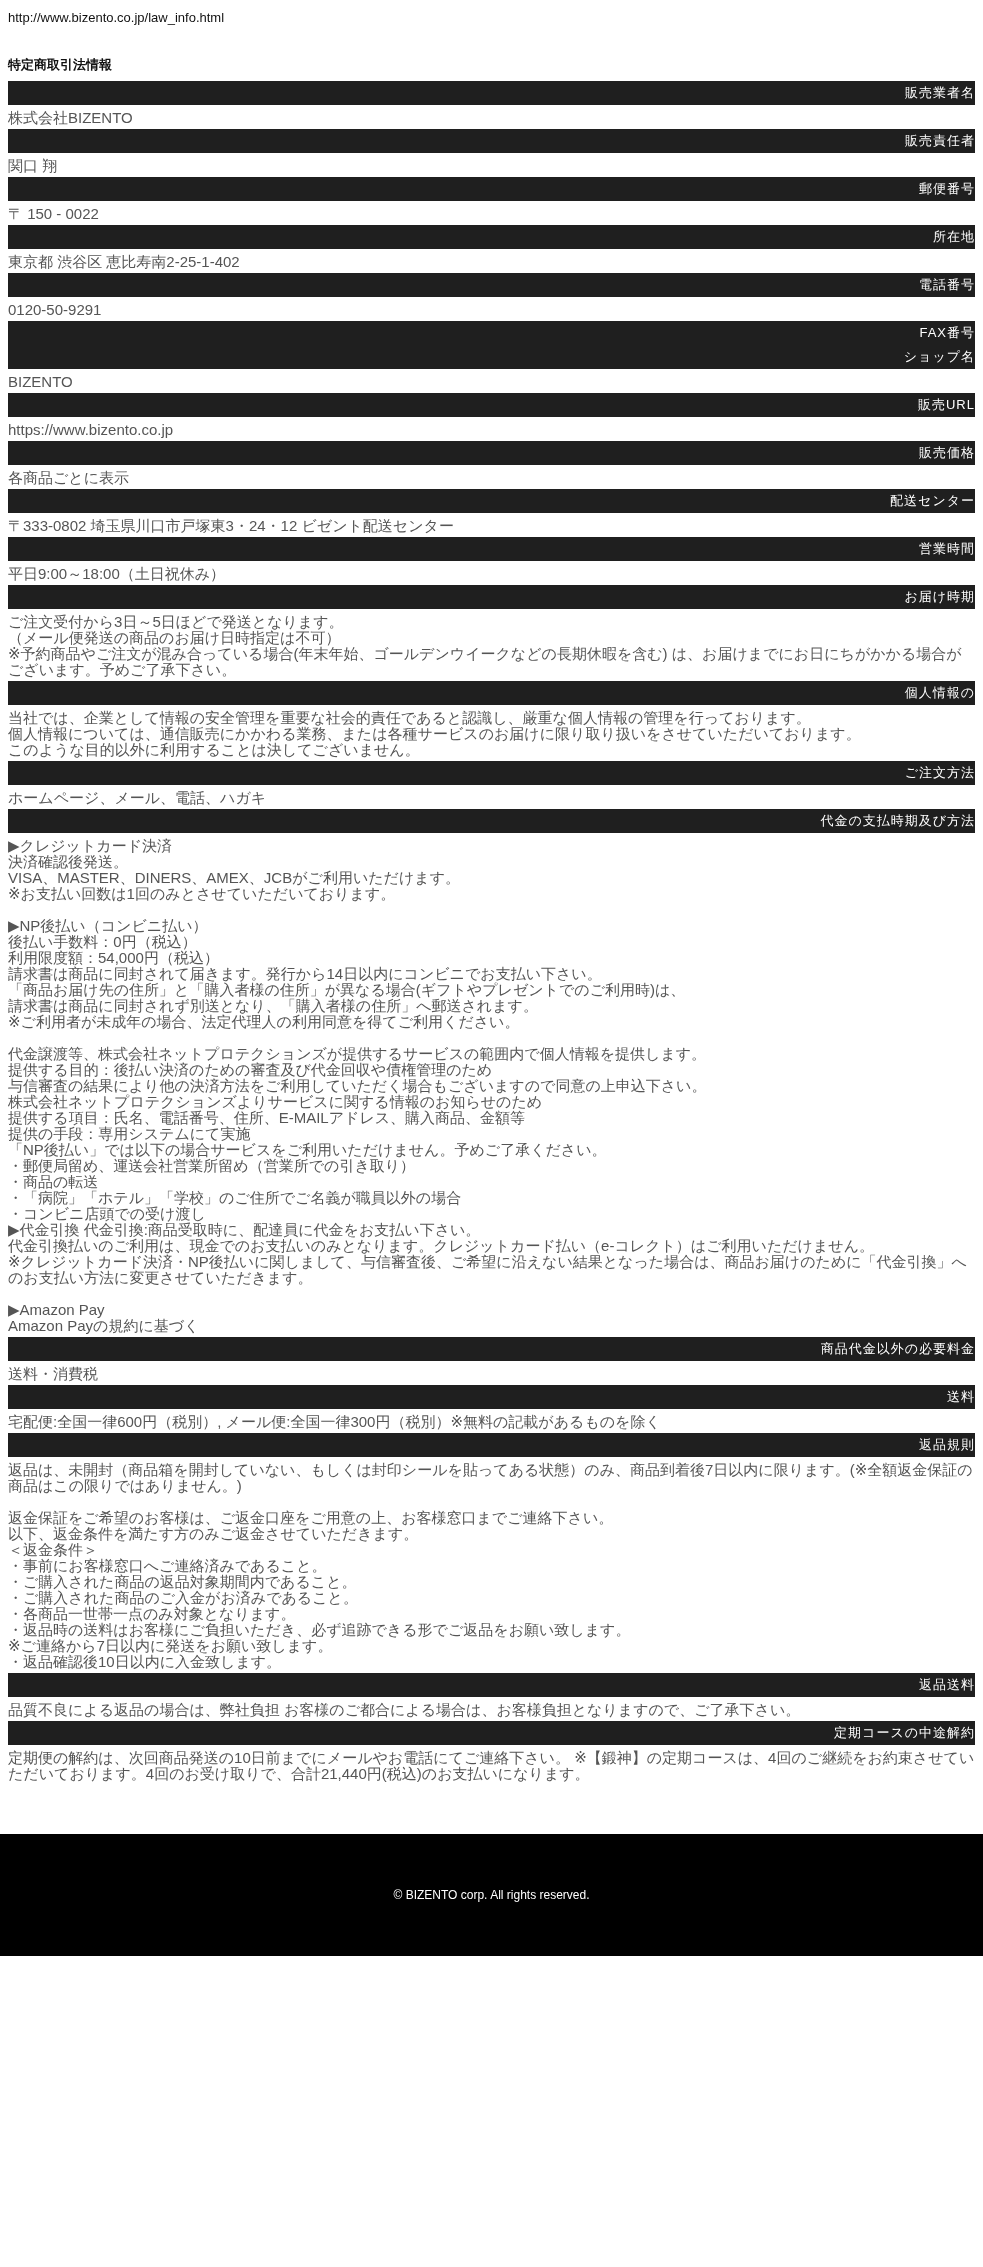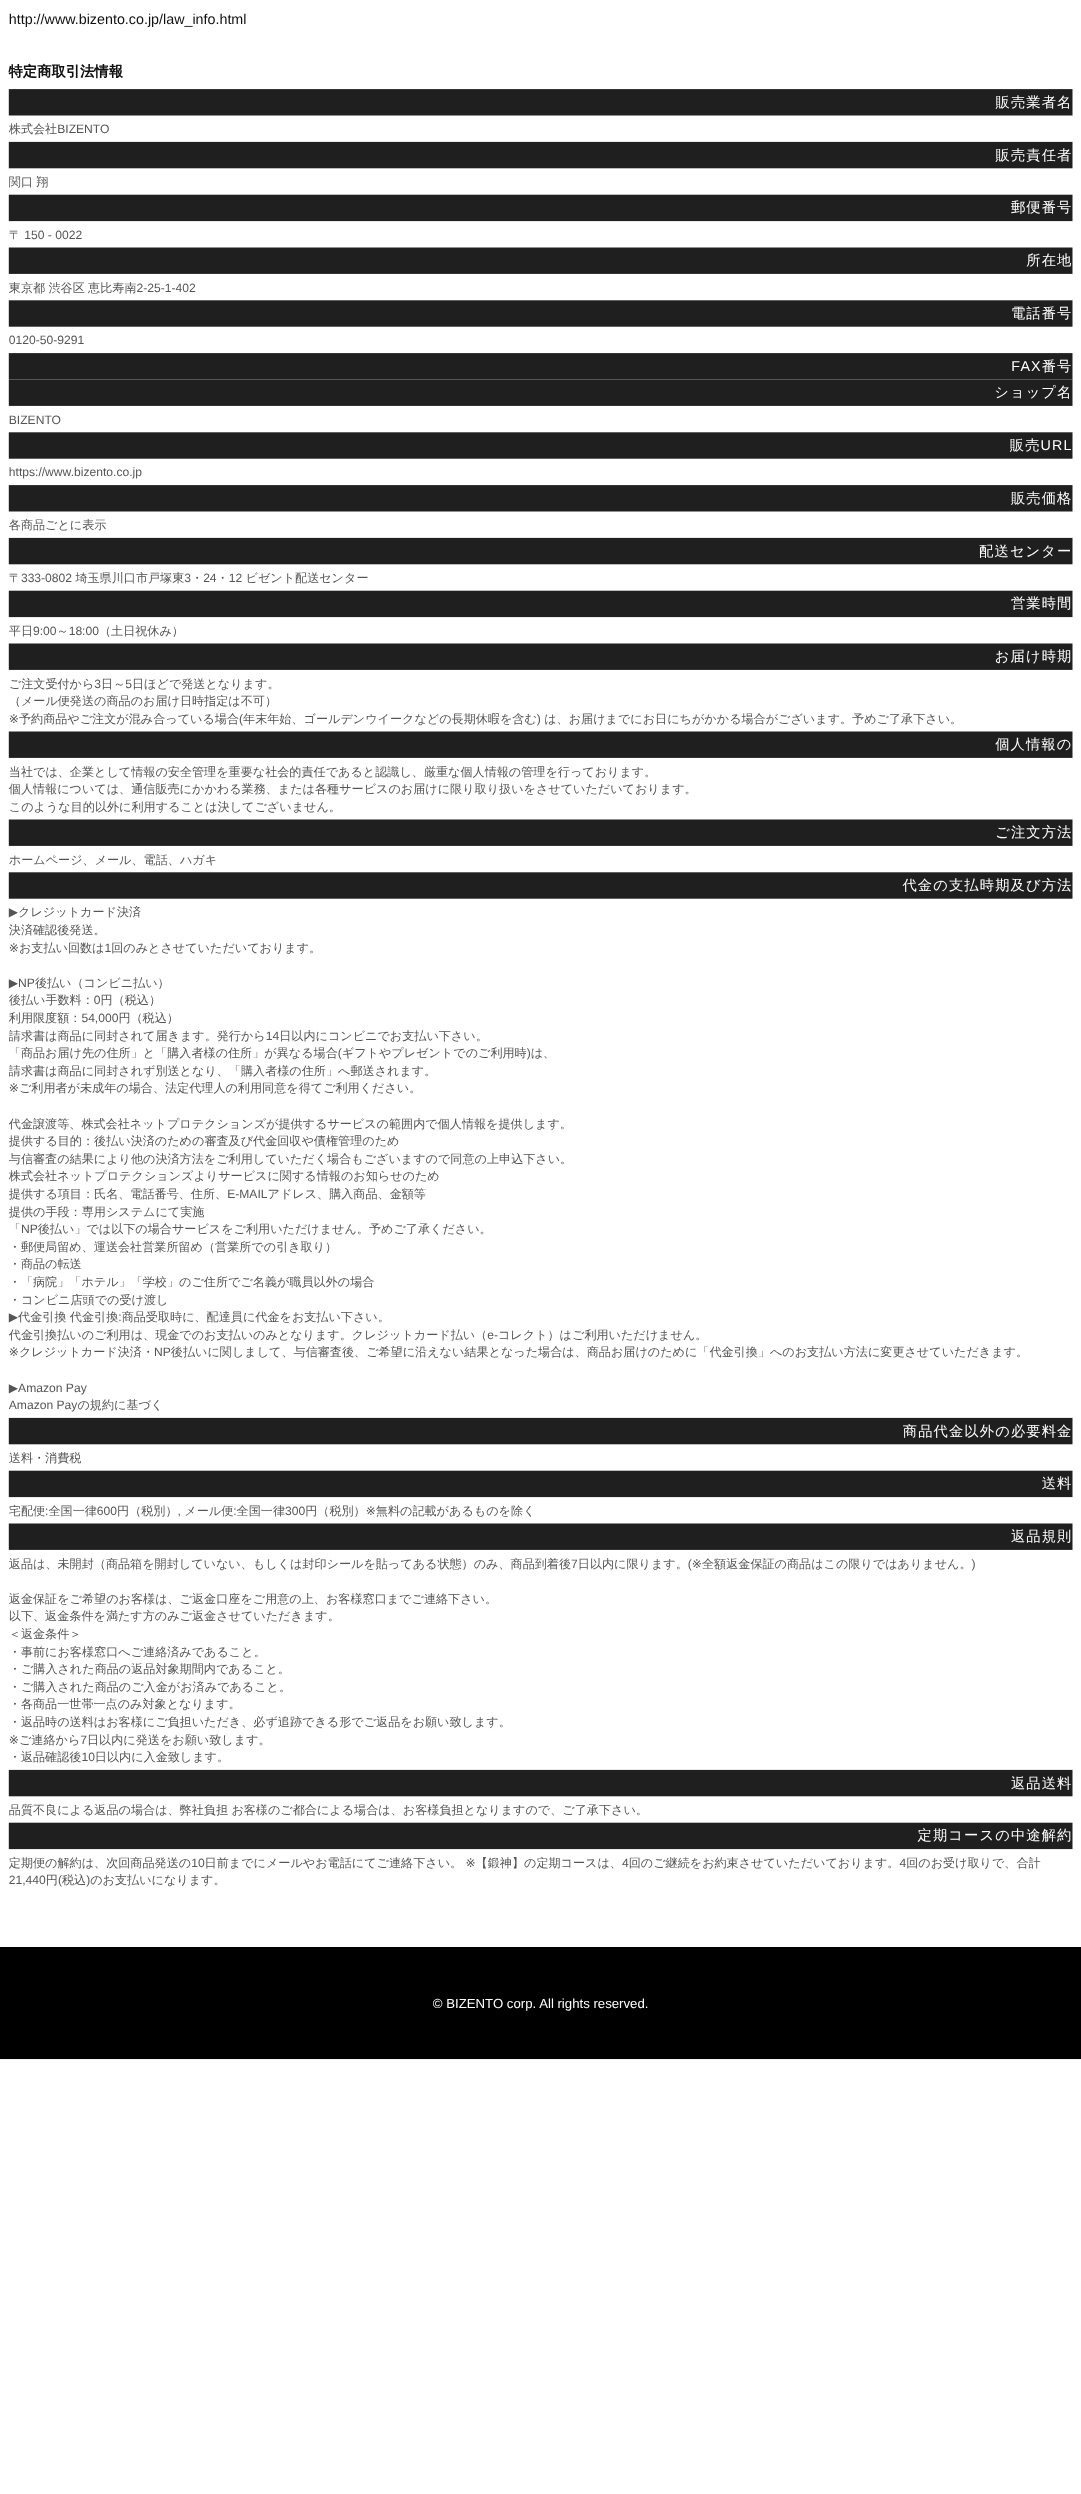--- a/index.html
+++ b/index.html
@@ -30,29 +30,29 @@
     color: var(--bar-text, #ffffff);
     text-align: right;
     font-size: 13px;
     letter-spacing: 1px;
     height: 24px;
     line-height: 24px;
   }
   .section-body {
     margin: 5px 0 3px 0;
     color: var(--body-text, #555555);
-    font-size: 11px;
+    font-size: 15px;
   }
   .line {
     line-height: 16px;
     min-height: 16px;
   }
   .footer {
     margin-top: 52px;
-    height: 102px;
+    height: 122px;
     background: var(--footer-bg, #000000);
     color: var(--footer-text, #ffffff);
     display: flex;
     align-items: center;
     justify-content: center;
     font-size: 12px;
   }
 </style>
 </head>
 <body>
@@ -115,20 +115,21 @@
         <div class="line">このような目的以外に利用することは決してございません。</div>
       </div>
       <div class="section-bar">ご注文方法</div>
       <div class="section-body">
         <div class="line">ホームページ、メール、電話、ハガキ</div>
       </div>
       <div class="section-bar">代金の支払時期及び方法</div>
       <div class="section-body">
         <div class="line">▶クレジットカード決済</div>
         <div class="line">決済確認後発送。</div>
+        <div class="line">VISA、MASTER、DINERS、AMEX、JCBがご利用いただけます。</div>
         <div class="line">※お支払い回数は1回のみとさせていただいております。</div>
         <div class="line">&nbsp;</div>
         <div class="line">▶NP後払い（コンビニ払い）</div>
         <div class="line">後払い手数料：0円（税込）</div>
         <div class="line">利用限度額：54,000円（税込）</div>
         <div class="line">請求書は商品に同封されて届きます。発行から14日以内にコンビニでお支払い下さい。</div>
         <div class="line">「商品お届け先の住所」と「購入者様の住所」が異なる場合(ギフトやプレゼントでのご利用時)は、</div>
         <div class="line">請求書は商品に同封されず別送となり、「購入者様の住所」へ郵送されます。</div>
         <div class="line">※ご利用者が未成年の場合、法定代理人の利用同意を得てご利用ください。</div>
         <div class="line">&nbsp;</div>

